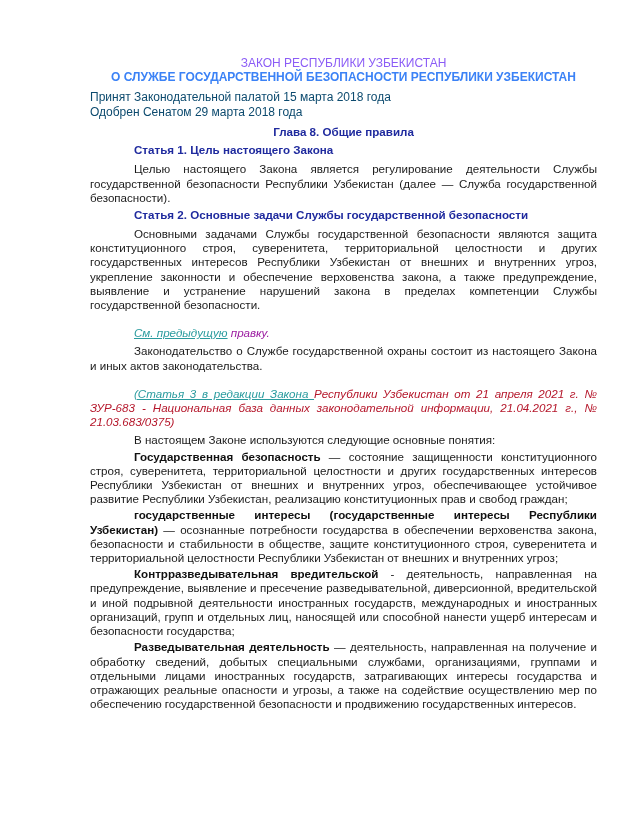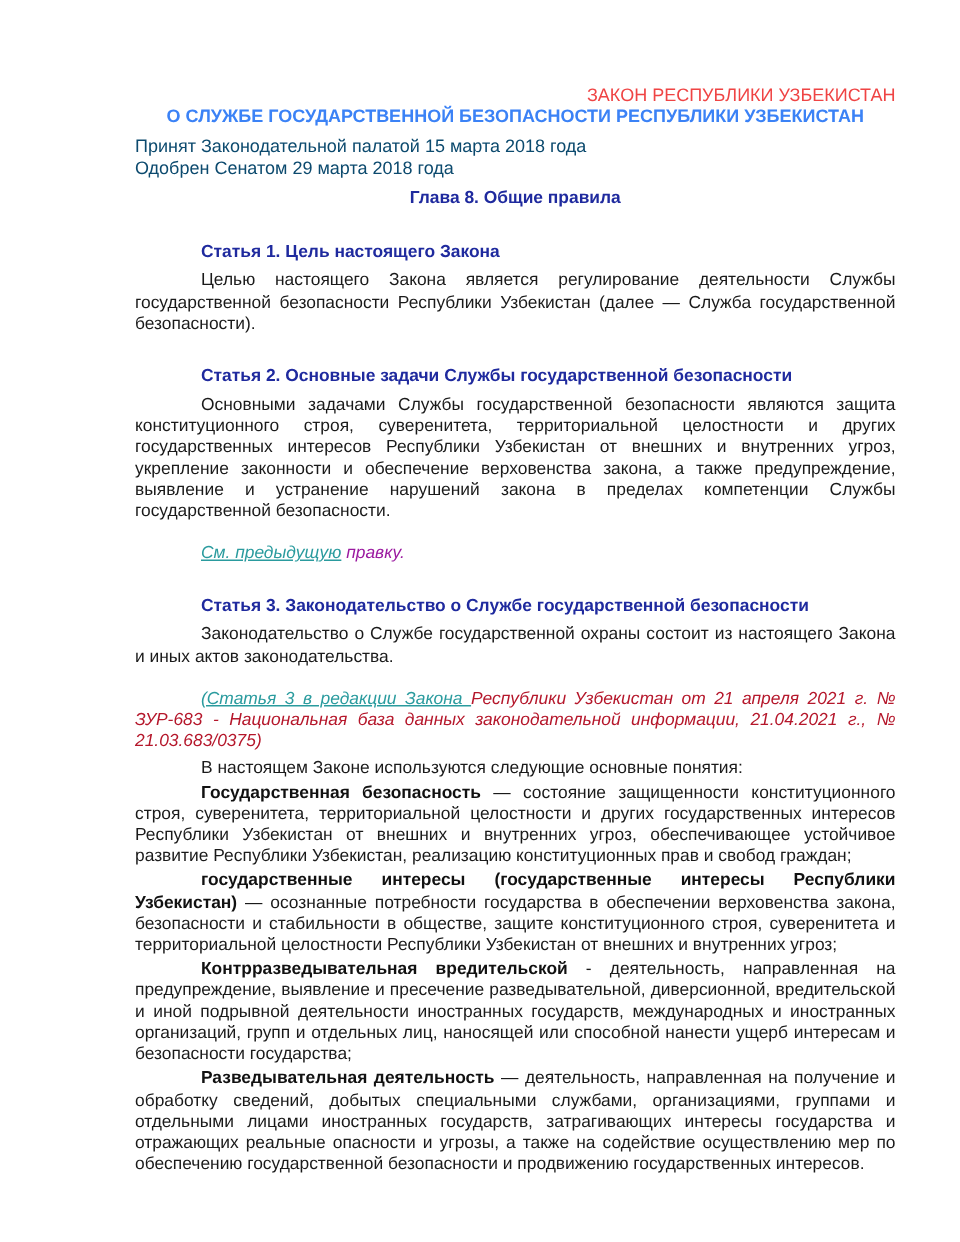--- a/index.html
+++ b/index.html
@@ -3,25 +3,25 @@
   <meta charset="utf-8">
   <style>
     html, body { margin: 0; padding: 0; background: #ffffff; }
     body { width: 640px; height: 828px; position: relative; overflow: hidden; }
     .page {
       position: absolute; left: 90px; top: 56px; width: 507px;
       font-family: "Liberation Sans", sans-serif;
       font-size: 11.6px; line-height: 14.2px; color: #1a1a1a;
     }
     .center { text-align: center; }
-    .law-title { color: #ef4444; font-size: 12px; text-align: right; }
+    .law-title { color: #8b5cf6; font-size: 12px; }
     .law-subtitle { color: #3b82f6; font-size: 12px; font-weight: bold; margin-top: 0px; }
     .meta { color: #0c4a6e; font-size: 12px; line-height: 15px; margin-top: 6px; }
     .chapter { color: #1f2a9e; font-weight: bold; text-align: center; margin-top: 4px; line-height: 16px; }
-    .article { color: #1f2a9e; font-weight: bold; text-indent: 44px; margin-top: 20px; line-height: 16px; }
+    .article { color: #1f2a9e; font-weight: bold; text-indent: 44px; margin-top: 2px; line-height: 16px; }
     .para { text-align: justify; text-indent: 44px; margin-top: 4px; }
     .para-tight { text-align: justify; text-indent: 44px; margin-top: 2px; }
     .link-teal { color: #2a9b9e; text-decoration: underline; font-style: italic; cursor: pointer; }
     .note-purple { color: #9b1aa0; font-style: italic; }
     .note-red { color: #b5172b; font-style: italic; }
     .note { text-indent: 44px; margin-top: 14px; }
     b { font-weight: bold; color: #111; }
   </style>
 </head>
 <body>
@@ -39,21 +39,20 @@
 
   <div class="article">Статья 1. Цель настоящего Закона</div>
   <div class="para">Целью настоящего Закона является регулирование деятельности Службы государственной безопасности Республики Узбекистан (далее — Служба государственной безопасности).</div>
 
   <div class="article">Статья 2. Основные задачи Службы государственной безопасности</div>
   <div class="para">Основными задачами Службы государственной безопасности являются защита конституционного строя, суверенитета, территориальной целостности и других государственных интересов Республики Узбекистан от внешних и внутренних угроз, укрепление законности и обеспечение верховенства закона, а также предупреждение, выявление и устранение нарушений закона в пределах компетенции Службы государственной безопасности.</div>
   <div class="note">
     <span class="link-teal">См. предыдущую</span><span class="note-purple"> правку.</span>
   </div>
 
-  <div class="article">Статья 3. Законодательство о Службе государственной безопасности</div>
   <div class="para">Законодательство о Службе государственной охраны состоит из настоящего Закона и иных актов законодательства.</div>
   <div class="note" style="text-align: justify;">
     <span class="link-teal">(Статья 3 в редакции Закона </span><span class="note-red">Республики Узбекистан от 21 апреля 2021 г. № ЗУР-683 - Национальная база данных законодательной информации, 21.04.2021 г., № 21.03.683/0375)</span>
   </div>
 
   <div class="para">В настоящем Законе используются следующие основные понятия:</div>
 
   <div class="para-tight">
     <b>Государственная безопасность</b><span> — состояние защищенности конституционного строя, суверенитета, территориальной целостности и других государственных интересов Республики Узбекистан от внешних и внутренних угроз, обеспечивающее устойчивое развитие Республики Узбекистан, реализацию конституционных прав и свобод граждан;</span>
   </div>

